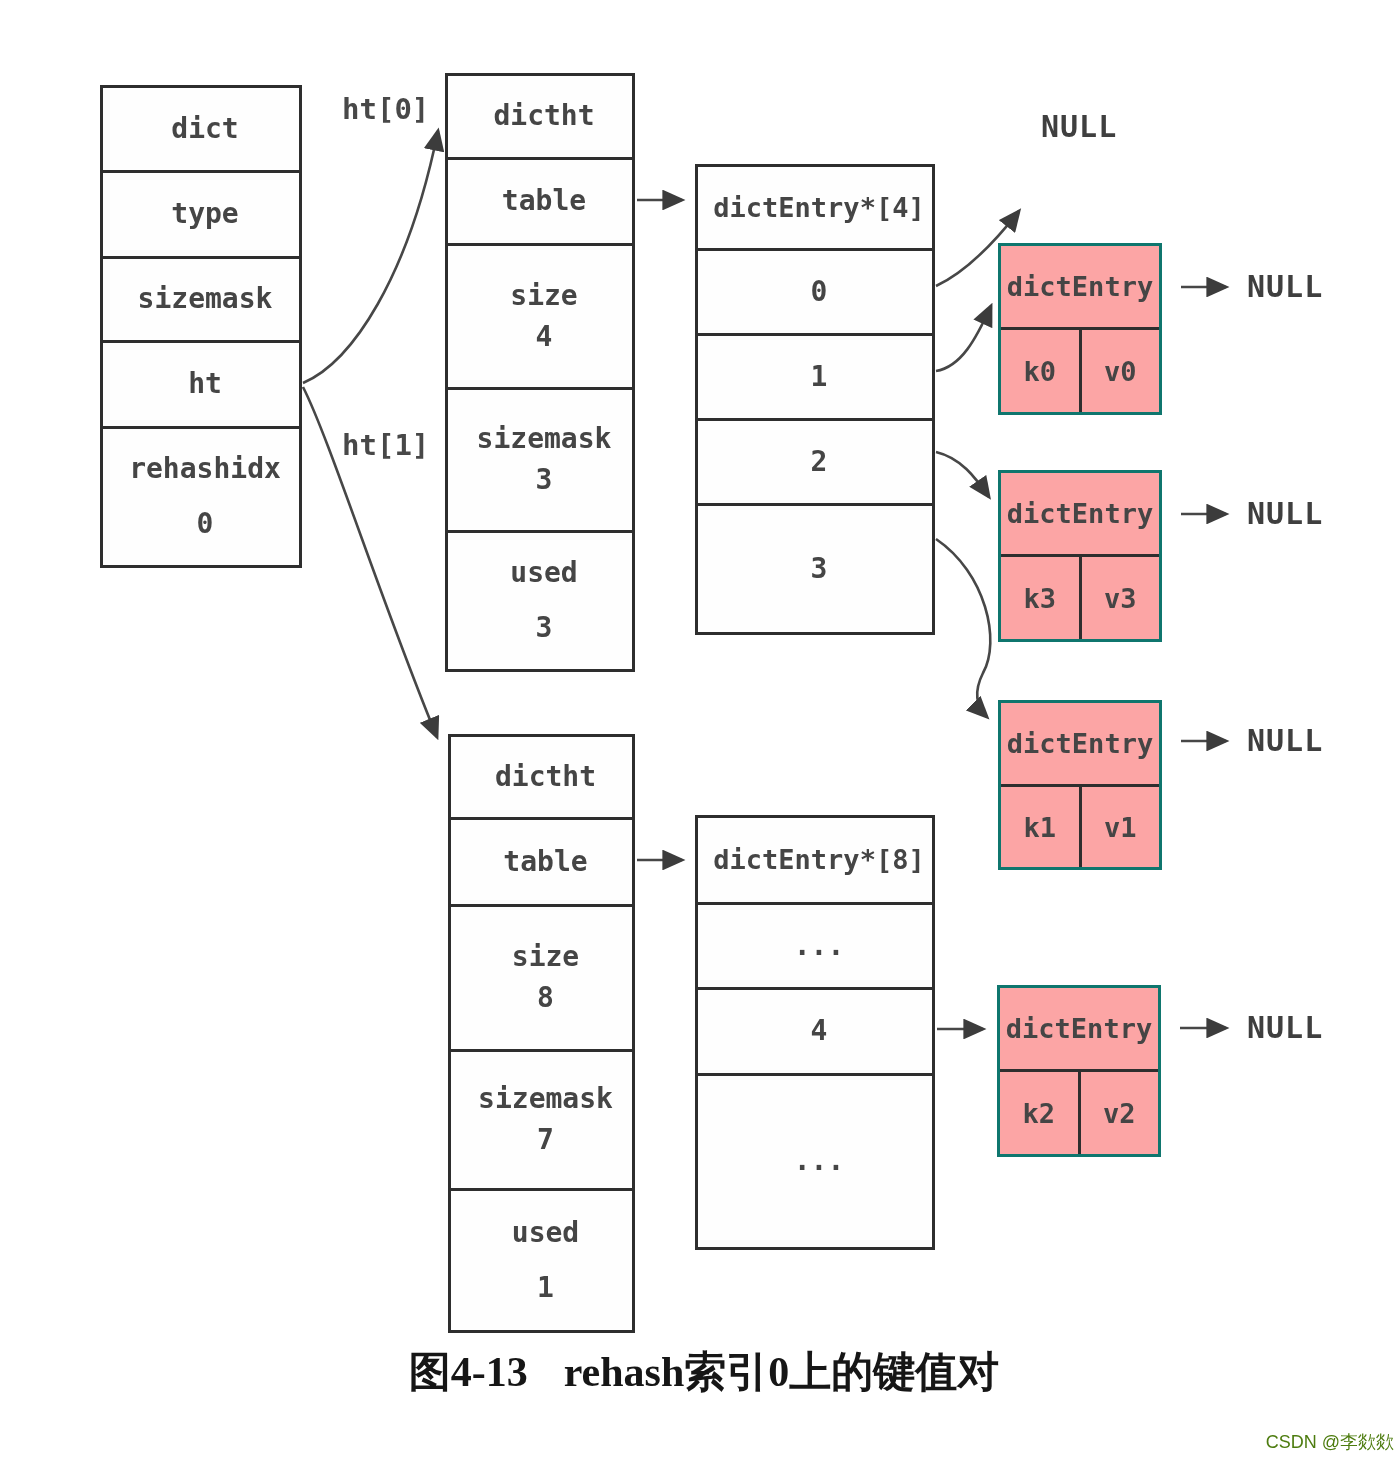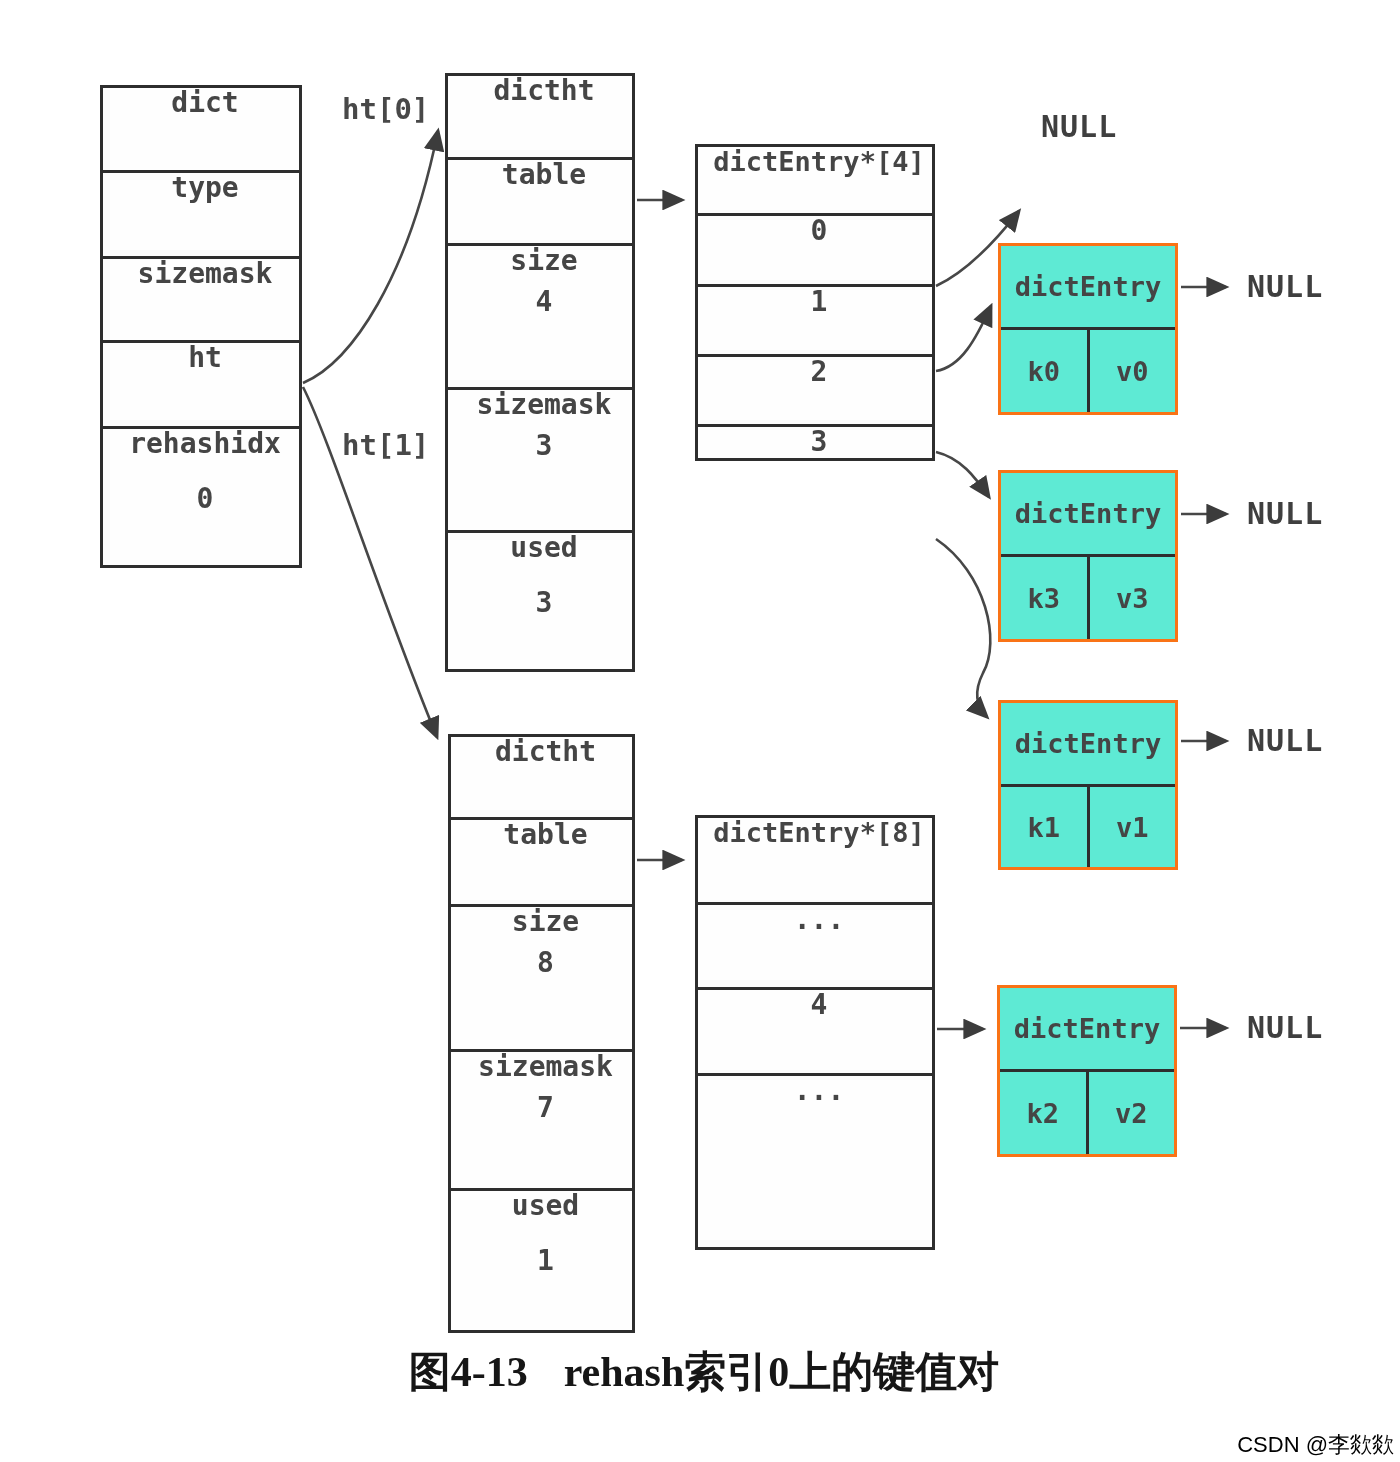--- a/index.html
+++ b/index.html
@@ -7,29 +7,29 @@
     position:relative;width:1400px;height:1462px;background:#ffffff;overflow:hidden;
     font-family:"DejaVu Sans Mono", monospace;
   }
   
   .struct{
     position:absolute;border:3px solid #2e2e2e;background:#fefefe;
     box-sizing:border-box;display:flex;flex-direction:column;
   }
   .srow{
     box-sizing:border-box;border-bottom:3px solid #2e2e2e;
-    display:flex;flex-direction:column;align-items:center;
+    display:flex;flex-direction:column;align-items:center;justify-content:center;
     gap:10px;color:#454545;font-weight:bold;font-size:28px;line-height:1.1;padding-left:8px;
   }
   .srow:last-child{border-bottom:none;gap:24px;}
   .srow .val{font-size:28px;}
   
   .entry{
-    position:absolute;width:180px;height:172px;border:3px solid #f97316;
-    background:#5eead4;box-sizing:border-box;display:flex;flex-direction:column;
+    position:absolute;width:164px;height:172px;border:3px solid #0f766e;
+    background:#fca5a5;box-sizing:border-box;display:flex;flex-direction:column;
   }
   .entry-header{
     height:84px;box-sizing:border-box;border-bottom:3px solid #2e2e2e;
     display:flex;align-items:center;justify-content:center;
     color:#454545;font-weight:bold;font-size:27px;
   }
   .entry-kv{flex:1;display:flex;}
   .kv-cell{
     flex:1;display:flex;align-items:center;justify-content:center;
     color:#454545;font-weight:bold;font-size:27px;box-sizing:border-box;
@@ -45,21 +45,21 @@
   }
   
   .caption{
     position:absolute;left:4px;top:1344px;width:1400px;text-align:center;
     font-family:"Liberation Serif","DejaVu Serif",serif;font-weight:600;
     font-size:42px;color:#161616;
   }
   .caption .num{margin-right:36px;}
   
   .watermark{
-    position:absolute;right:6px;top:1430px;color:#000000;font-size:22px;
+    position:absolute;right:6px;top:1430px;color:#4d7c0f;font-size:18px;
     font-family:"Liberation Sans","DejaVu Sans",sans-serif;white-space:nowrap;
   }
   svg.wires{position:absolute;left:0;top:0;pointer-events:none;}
 </style>
 </head>
 <body>
 
 <div id="canvas">
 
   <svg class="wires" width="1400" height="1462" viewBox="0 0 1400 1462">
@@ -142,21 +142,21 @@
     <div class="srow" style="height:139px;">
       <span>sizemask</span>
       <span class="val">7</span>
     </div>
     <div class="srow" style="flex:1;">
       <span>used</span>
       <span class="val">1</span>
     </div>
   </div>
 
-  <div class="struct" style="left:695px;top:144px;width:240px;height:317px;">
+  <div class="struct" style="left:695px;top:164px;width:240px;height:471px;">
     <div class="srow" style="height:84px;font-size:27px;">
       <span>dictEntry*[4]</span>
     </div>
     <div class="srow" style="height:85px;">
       <span>0</span>
     </div>
     <div class="srow" style="height:85px;">
       <span>1</span>
     </div>
     <div class="srow" style="height:85px;">

